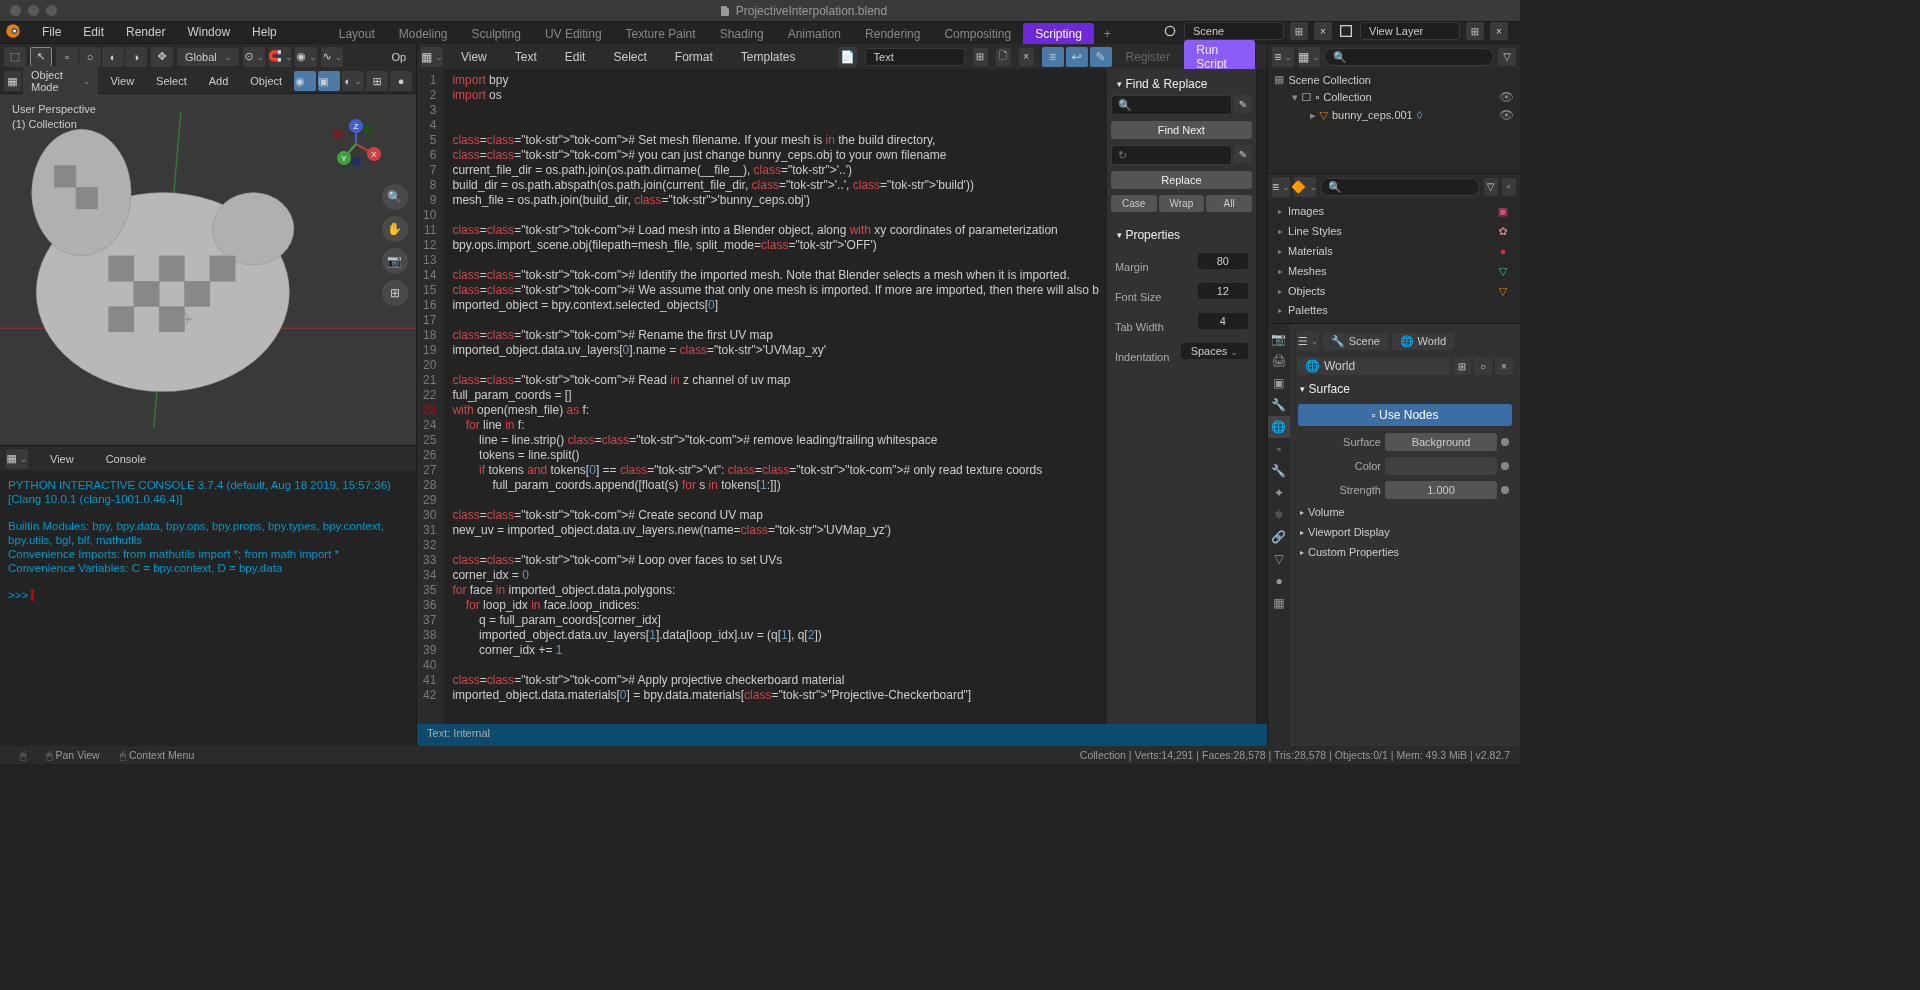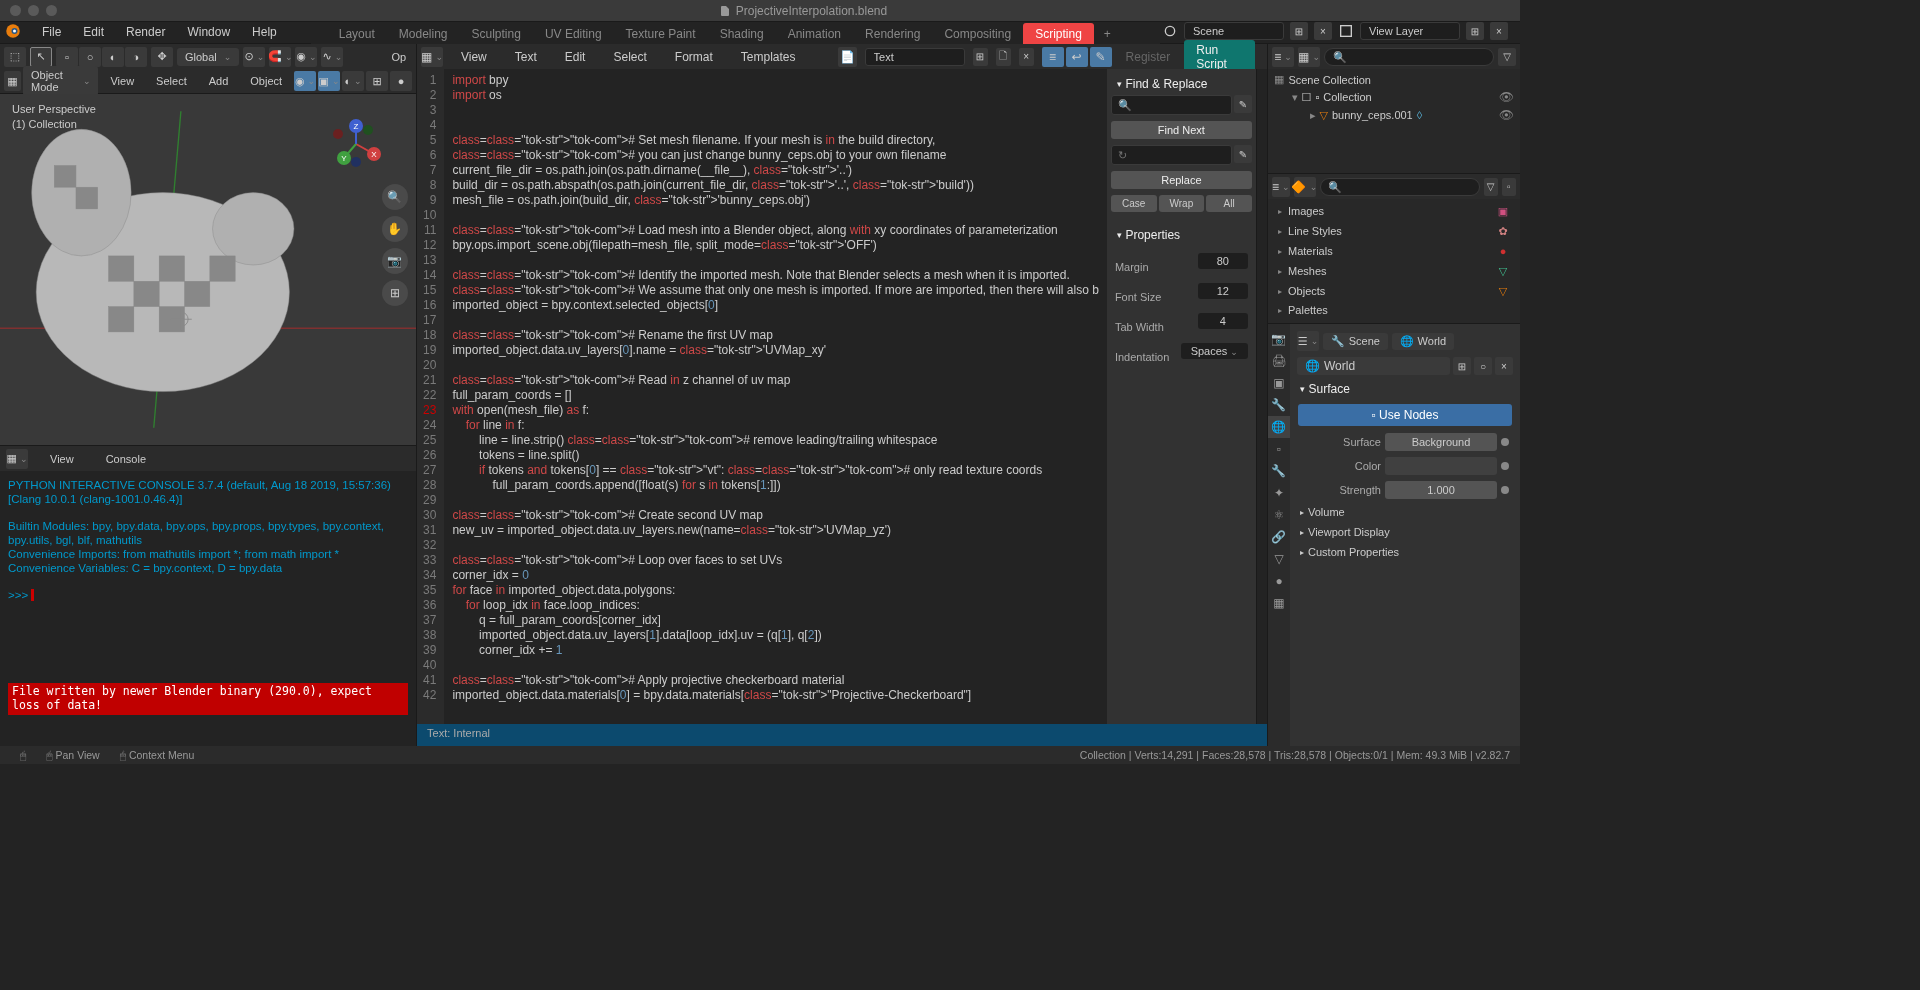--- a/index.html
+++ b/index.html
@@ -10,21 +10,21 @@
 .traffic-light { width: 11px; height: 11px; border-radius: 50%; background: #5a5a5a; }
 .titlebar-title { flex: 1; text-align: center; color: #999; font-size: 12px; display: flex; justify-content: center; align-items: center; gap: 5px; padding-left: 29px; }
 .file-icon-svg { width: 12px; height: 12px; }
 
 .menubar { height: 22px; background: #232323; display: flex; align-items: flex-start; padding: 0 4px; gap: 2px; border-bottom: 1px solid #1a1a1a; }
 .blender-logo { width: 18px; height: 18px; margin-right: 8px; }
 .menubar-item { padding: 3px 10px; color: #ccc; cursor: pointer; }
 
 .workspace-tabs { height: 23px; display: flex; align-items: center; background: #232323; padding-left: 16px; }
 .workspace-tab { padding: 4px 12px; color: #888; cursor: pointer; font-size: 12px; }
-.workspace-tab.active { background: #ef4444; color: #fff; border-radius: 3px 3px 0 0; }
+.workspace-tab.active { background: #6d28d9; color: #fff; border-radius: 3px 3px 0 0; }
 .workspace-add { padding: 4px 10px; color: #888; cursor: pointer; }
 
 .scene-layer-bar { display: flex; gap: 6px; align-items: center; margin-left: auto; padding-right: 8px; }
 .scene-input, .layer-input { background: #1e1e1e; border: 1px solid #3a3a3a; color: #ccc; padding: 2px 8px; border-radius: 3px; width: 100px; font-size: 11px; }
 .small-btn { width: 18px; height: 18px; background: #3a3a3a; border-radius: 2px; display: flex; align-items: center; justify-content: center; cursor: pointer; font-size: 10px; }
 
 .main-layout { display: flex; height: calc(100% - 82px); }
 .left-col { width: 460px; display: flex; flex-direction: column; border-right: 1px solid #1a1a1a; }
 .viewport3d { height: 402px; background: #393939; position: relative; border-bottom: 1px solid #1a1a1a; }
 .viewport-header { height: 25px; background: #2b2b2b; display: flex; align-items: center; padding: 0 4px; gap: 4px; font-size: 11px; }
@@ -41,21 +41,21 @@
 .console-header { height: 25px; background: #2b2b2b; display: flex; align-items: center; padding: 0 6px; gap: 12px; font-size: 11px; }
 .console-body { flex: 1; padding: 8px; font-family: "Menlo", monospace; font-size: 11.5px; line-height: 1.2; background: #232323; overflow: hidden; }
 .console-cyan { color: #0099cc; }
 .console-prompt { color: #0099cc; }
 .console-cursor { background: #c00; color: #c00; }
 .console-error { background: #c00000; color: #fff; padding: 2px 4px; margin-top: 80px; font-family: "Menlo", monospace; }
 
 .center-col { flex: 1; display: flex; flex-direction: column; border-right: 1px solid #1a1a1a; }
 .text-editor-header { height: 25px; background: #2b2b2b; display: flex; align-items: center; padding: 0 4px; gap: 8px; }
 .text-name-input { background: #1e1e1e; border: 1px solid #3a3a3a; color: #ccc; padding: 2px 8px; border-radius: 3px; width: 100px; font-size: 11px; }
-.run-script-btn { background: #0f766e; padding: 3px 12px; border-radius: 3px; cursor: pointer; color: #eee; margin-left: auto; margin-right: 8px; }
+.run-script-btn { background: #8b5cf6; padding: 3px 12px; border-radius: 3px; cursor: pointer; color: #eee; margin-left: auto; margin-right: 8px; }
 .code-area { flex: 1; display: flex; background: #232323; font-family: "Menlo", monospace; font-size: 12px; overflow: hidden; }
 .line-numbers { background: #2b2b2b; padding: 4px 8px 4px 6px; text-align: right; color: #7a7a7a; line-height: 15px; user-select: none; }
 .line-numbers .active-ln { color: #c00; }
 .code-content { padding: 4px 8px; line-height: 15px; white-space: pre; color: #ccc; }
 .tok-kw { color: #d04848; }
 .tok-num { color: #6897bb; }
 .code-footer { height: 22px; background: #0c4a6e; padding: 3px 10px; font-size: 11px; color: #aaa; }
 
 .findreplace-panel { width: 150px; background: #323232; padding: 4px; border-right: 1px solid #1a1a1a; }
 .panel-header { padding: 4px 6px; color: #eee; font-size: 12px; display: flex; align-items: center; gap: 4px; }
@@ -265,21 +265,20 @@
       <div class="console-body">
         <div id="console-lines">
             <div class="console-cyan">PYTHON INTERACTIVE CONSOLE 3.7.4 (default, Aug 18 2019, 15:57:36)  [Clang 10.0.1 (clang-1001.0.46.4)]</div>
             <div class="console-cyan">&nbsp;</div>
             <div class="console-cyan">Builtin Modules:       bpy, bpy.data, bpy.ops, bpy.props, bpy.types, bpy.context, bpy.utils, bgl, blf, mathutils</div>
             <div class="console-cyan">Convenience Imports:   from mathutils import *; from math import *</div>
             <div class="console-cyan">Convenience Variables: C = bpy.context, D = bpy.data</div>
             <div class="console-cyan">&nbsp;</div>
           </div>
         <div><span class="console-prompt">&gt;&gt;&gt; </span><span class="console-cursor">|</span></div>
-        <div class="console-error">File written by newer Blender binary (290.0), expect loss of data!</div>
       </div>
     </div>
   </div>
 
   <div class="center-col">
     <div class="text-editor-header">
       <div class="header-icon-btn chev">▦</div>
       <span class="menubar-item">View</span>
       <span class="menubar-item">Text</span>
       <span class="menubar-item">Edit</span>

